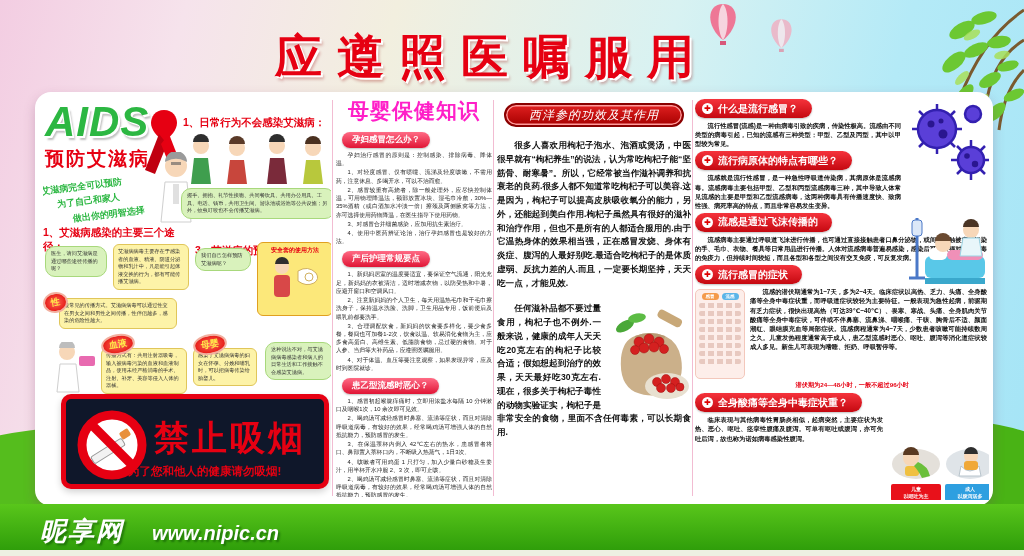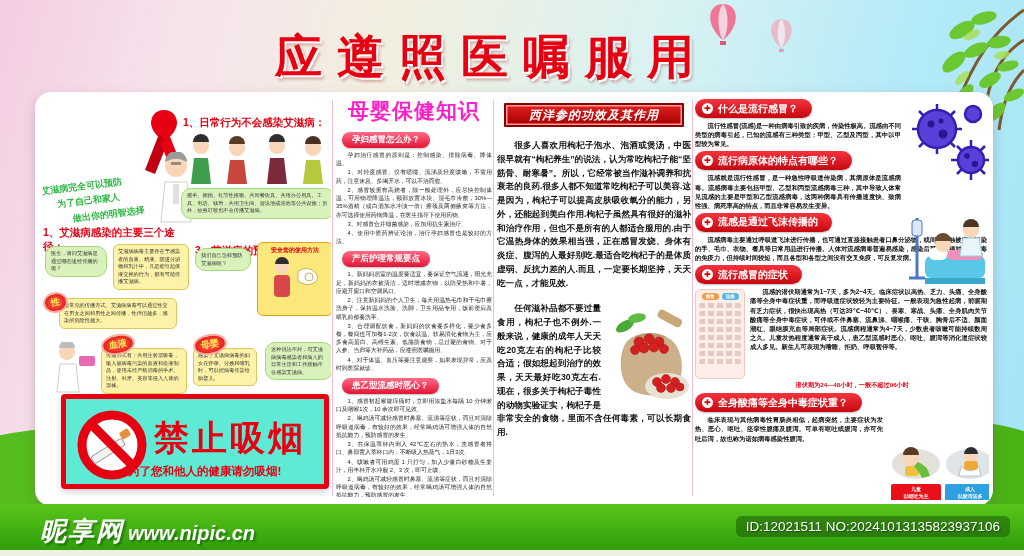--- a/index.html
+++ b/index.html
@@ -19,36 +19,36 @@
   .aids-sub{font-size:19px;color:#e60012;font-weight:900;letter-spacing:2px;text-shadow:1px 1px 0 #fff}
   .slogan span{display:block;color:#2cb742;font-weight:800;font-size:9px;line-height:1.7;white-space:nowrap}
   .h-red{color:#e60012;font-weight:900;font-size:10.5px}
   .gbubble{background:#d9f2bc;border:1px solid #a8d87c;border-radius:10px;padding:3px 5px;
     font-size:5.2px;line-height:1.45;color:#333}
   .ycard{background:#fdf3a8;border:1px solid #e0c65a;border-radius:6px;padding:3px 4px;
     font-size:5.2px;line-height:1.45;color:#333}
   .tag{background:radial-gradient(#ff6a5a,#dd0000);color:#ffe94a;font-weight:900;font-size:9px;
     padding:2px 6px;border-radius:50%;border:2px solid #f2b0a0;transform:rotate(-10deg);z-index:3}
   .condom-head{color:#e60012;font-weight:800;font-size:6px;text-align:center}
-  .nosmoke{left:18px;top:298px;width:268px;height:95px;background:#5eead4;border:5px solid #e60012;
-    border-radius:4px;box-shadow:0 3px 7px rgba(0,0,0,.18)}
+  .nosmoke{left:18px;top:298px;width:268px;height:95px;background:#0f172a;border:5px solid #e60012;
+    border-radius:10px;box-shadow:0 3px 7px rgba(0,0,0,.18)}
   .ns-title{font-size:35px;font-weight:900;color:#e60012;letter-spacing:3px}
   .ns-sub{font-size:11.5px;font-weight:800;color:#e60012}
   
   .col2{left:301px;top:5px;width:156px;height:400px;overflow:hidden}
   .m-title{font-size:21px;color:#ff1fc8;font-weight:900;letter-spacing:1px;text-align:center;margin-bottom:2px}
   .pill2{display:inline-block;background:linear-gradient(#ff6b85,#e01535);color:#fff;font-size:8.5px;
     font-weight:700;padding:2px 10px;border-radius:9px;margin:5px 0 3px 6px;box-shadow:0 1px 2px rgba(0,0,0,.25)}
   .p2{font-size:5.8px;line-height:1.42;color:#222;text-align:justify;text-indent:2em;margin-bottom:1px}
   
   .col3{left:462px;top:6px;width:194px;height:398px;overflow:hidden}
   .t-title{font-size:23px;font-weight:900;color:#101010;letter-spacing:2px;text-align:center}
   .banner{margin:5px auto 2px;width:180px;height:24px;background:linear-gradient(#e02020,#a80000);
-    border-radius:1px;color:#fff;display:flex;align-items:center;justify-content:center;
-    font-size:12px;font-weight:700;font-style:italic;letter-spacing:1px;
+    border-radius:12px;color:#fff;display:flex;align-items:center;justify-content:center;
+    font-size:12px;font-weight:400;font-style:italic;letter-spacing:1px;
     border:2px solid #8a0000;box-shadow:inset 0 0 0 1.5px #ff9a9a}
   .p3{font-size:8.6px;line-height:1.6;color:#111;font-weight:600;text-align:justify;text-indent:2em;margin-top:12px}
   .goji{float:right;width:86px;height:96px;margin:4px 0 0 4px;shape-outside:margin-box}
   
   .col4{left:660px;top:4px;width:294px;height:404px;overflow:hidden}
   .pill4{display:flex;align-items:center;gap:5px;width:fit-content;background:linear-gradient(#f5333c,#c50810);
     color:#fff;font-size:10px;font-weight:800;padding:2.5px 14px 2.5px 7px;border-radius:12px;margin:3px 0;
     box-shadow:0 1px 2px rgba(0,0,0,.25)}
   .cross{width:11px;height:11px;background:#fff;border-radius:50%;color:#d00;font-size:8px;
     line-height:11px;text-align:center;font-weight:900;flex:0 0 auto}
@@ -116,20 +116,24 @@
   <div class="abs grass" style="left:-80px;bottom:20px;width:360px;height:110px;background:#55bd1d"></div>
   <div class="abs grass" style="right:-60px;bottom:18px;width:320px;height:120px;background:#49b315"></div>
   <div class="abs grass" style="left:200px;bottom:-10px;width:800px;height:70px;background:#3faa10"></div>
 
   <div class="abs board">
     <div class="abs vdiv" style="left:297px"></div>
     <div class="abs vdiv" style="left:458px"></div>
     <div class="abs vdiv" style="left:657px"></div>
 
     <div class="abs col1">
+      <div class="abs" style="left:2px;top:2px">
+        <div class="aids-word">AIDS</div>
+        <div class="aids-sub">预防艾滋病</div>
+      </div>
       <svg class="abs" style="left:100px;top:12px" width="42" height="70" viewBox="0 0 42 70">
         <path d="M21 2 C30 2 34 9 34 15 C34 22 28 28 21 34 C14 28 8 22 8 15 C8 9 12 2 21 2Z" fill="#e60012"></path>
         <path d="M16 26 L2 62 L12 66 L24 36Z" fill="#c00010"></path>
         <path d="M26 26 L40 62 L30 66 L18 36Z" fill="#e60012"></path>
       </svg>
 
       <svg class="abs" style="left:108px;top:56px" width="50" height="72" viewBox="0 0 50 72">
         <circle cx="25" cy="14" r="11" fill="#f7d7b8"></circle>
         <path d="M14 10 a11 11 0 0 1 22 0 l-2 -1 a20 20 0 0 0 -18 0Z" fill="#9a9a9a"></path>
         <rect x="20" y="10" width="10" height="3" fill="#5a5a5a" opacity=".6"></rect>
@@ -386,20 +390,19 @@
           <path d="M19 8 a7 7 0 0 1 14 0Z" fill="#2e2e2e"></path>
           <rect x="19" y="15" width="14" height="9" rx="3" fill="#f0a838"></rect>
         </svg>
         <div class="figlabel" style="background:#2e9fe0;white-space:pre-line">成人
 以腹泻居多</div>
       </div>
     </div>
   </div>
 
   <div class="abs footbar"></div>
-  <div class="abs" style="left:40px;top:514px;display:flex;align-items:baseline;gap:4px">
+  <div class="abs" style="left:40px;top:514px;display:flex;align-items:baseline;gap:28px">
     <span class="logo">昵享网</span>
     <span class="url">www.nipic.cn</span>
   </div>
-  <div class="abs idbox" style="right:14px;top:516px">ID:12021511 NO:20241013135823937106</div>
   <div class="abs bottomstrip"></div>
 
 </div>
 
 </body></html>

